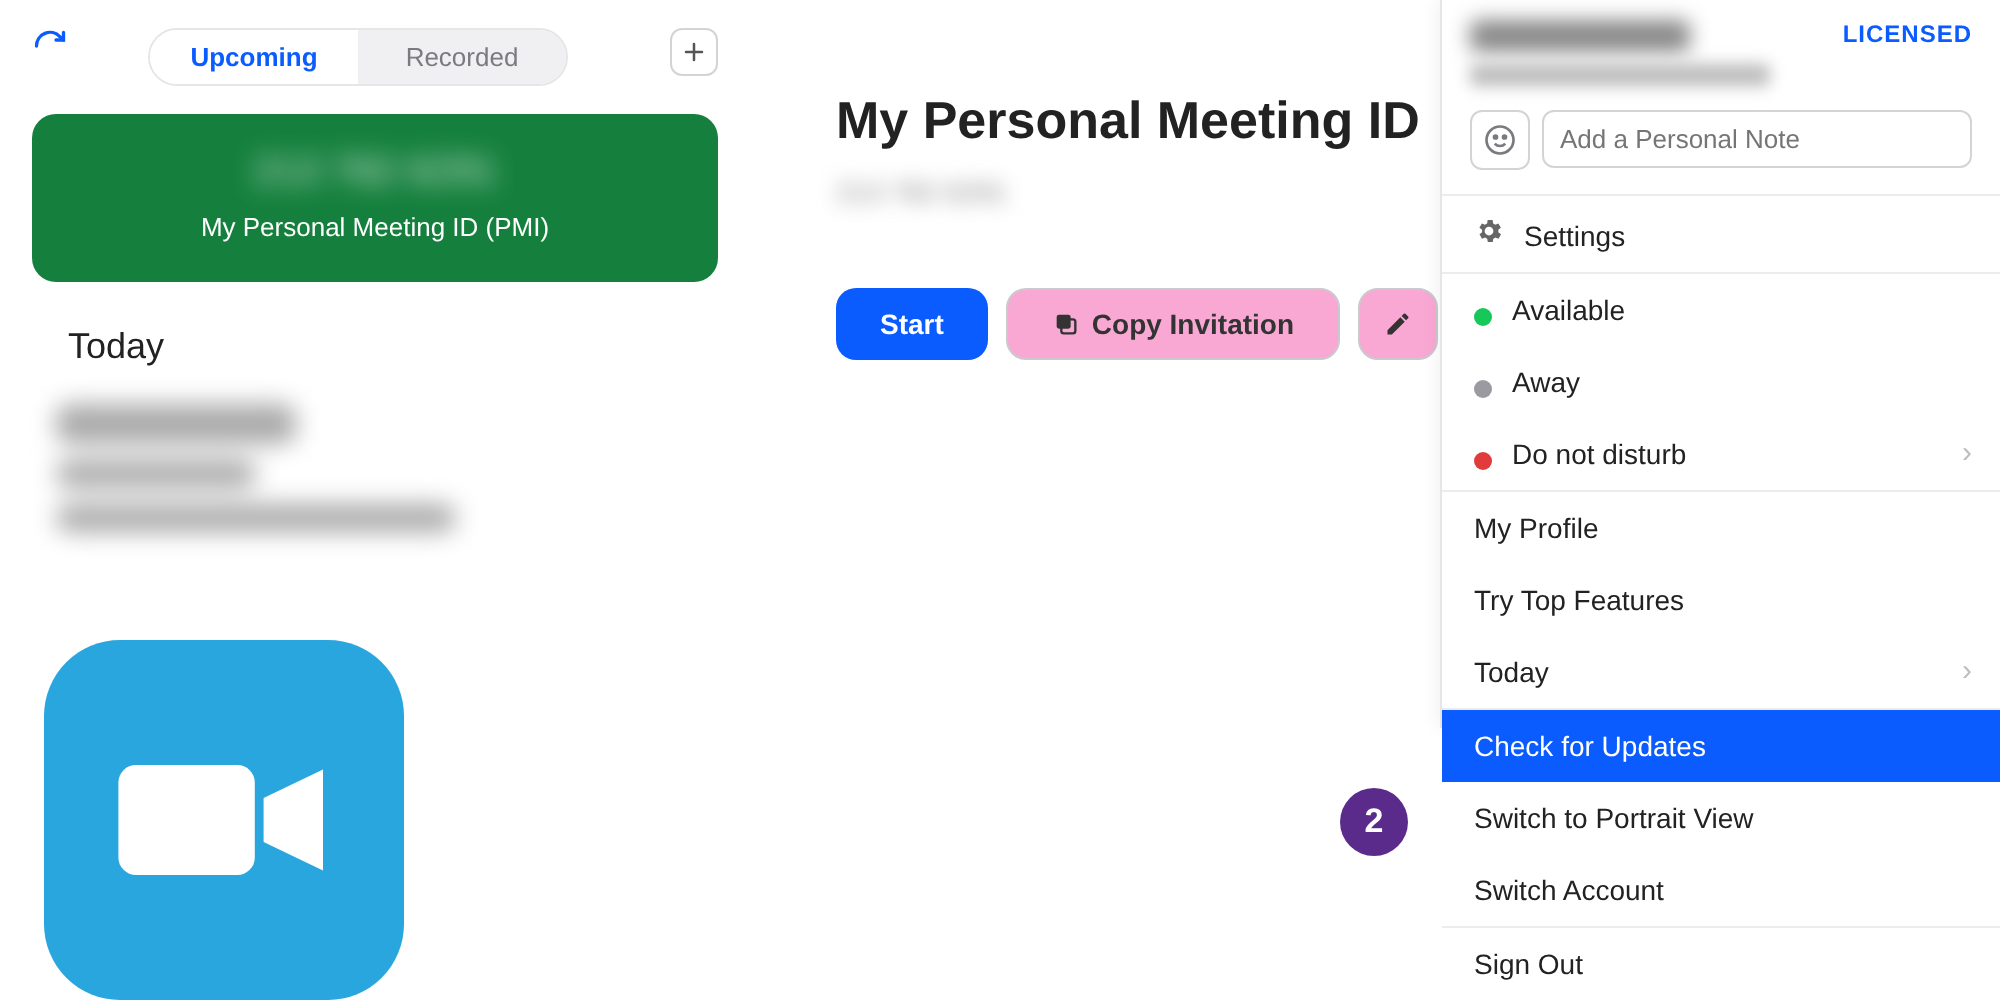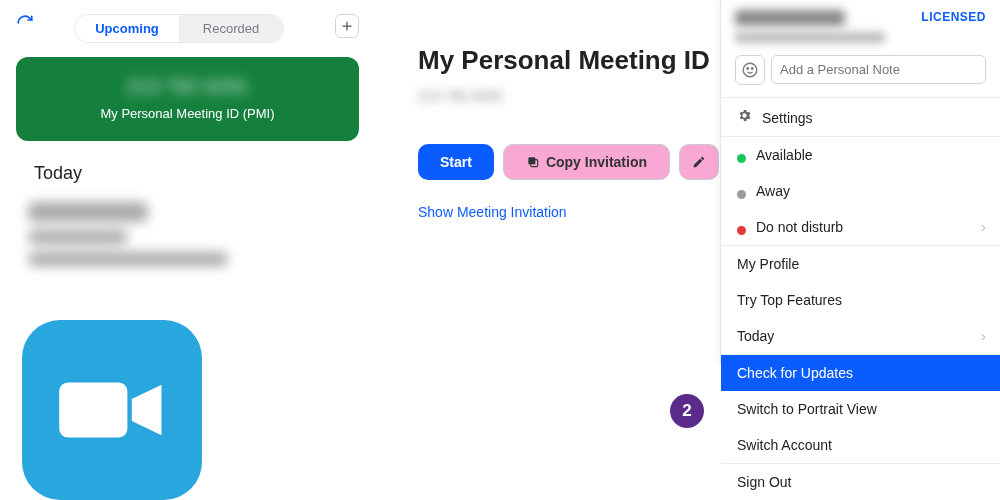--- a/index.html
+++ b/index.html
@@ -267,21 +267,20 @@
         </svg>
       <span>Copy Invitation</span>
     </button>
     <button class="btn btn-outline btn-edit">
       <svg width="14" height="14" viewBox="0 0 24 24" fill="#333">
           <path d="M3 17.25V21h3.75l11-11-3.75-3.75-11 11zM20.7 7.04a1 1 0 0 0 0-1.41l-2.34-2.34a1 1 0 0 0-1.41 0l-1.83 1.83 3.75 3.75 1.83-1.83z"></path>
         </svg>
     </button>
   </div>
 
-  <div class="main-link">Show Meeting Invitation</div>
 </div>
 
 <div class="profile-panel">
   <div class="profile-header">
     <span class="license-badge">LICENSED</span>
     <div class="ph-name"></div>
     <div class="ph-email"></div>
   </div>
 
   <div class="note-row">

